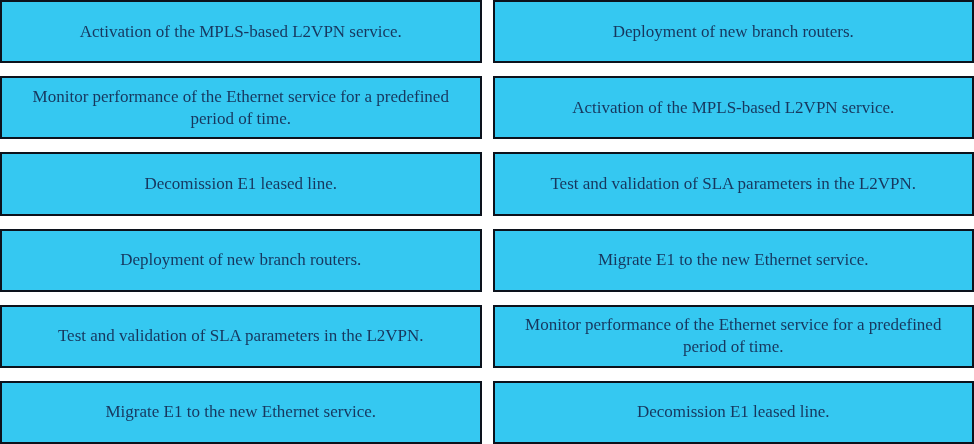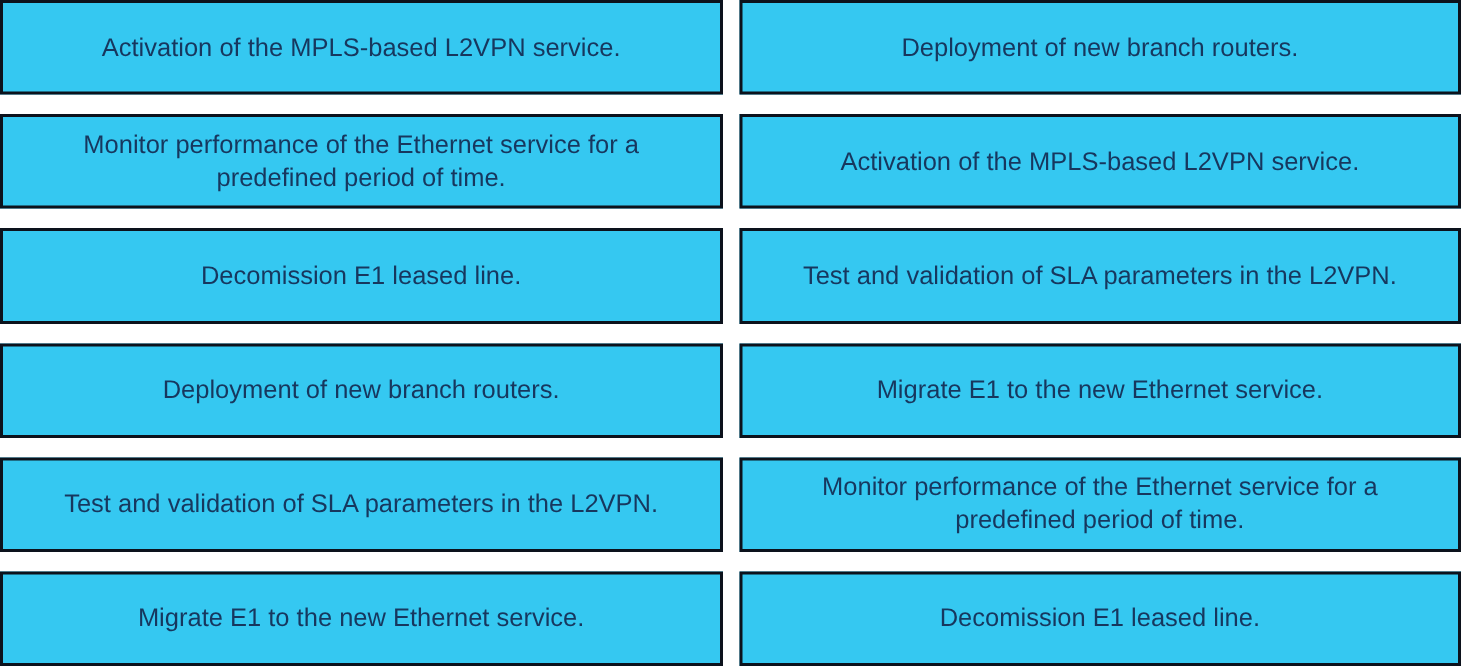--- a/index.html
+++ b/index.html
@@ -28,20 +28,21 @@
     border: 2px solid var(--card-border, #0c121c);
     color: var(--card-text, #17375e);
     display: flex;
     align-items: center;
     justify-content: center;
     text-align: center;
     padding: 2px 24px;
     font-size: 17px;
     line-height: 1.3;
     cursor: move;
+    font-family: Liberation Serif, serif;
   }
   .card-label {
     display: block;
     max-width: 435px;
   }
 </style>
 </head>
 <body style="background: rgb(255, 255, 255);">
 
 <div class="board">

